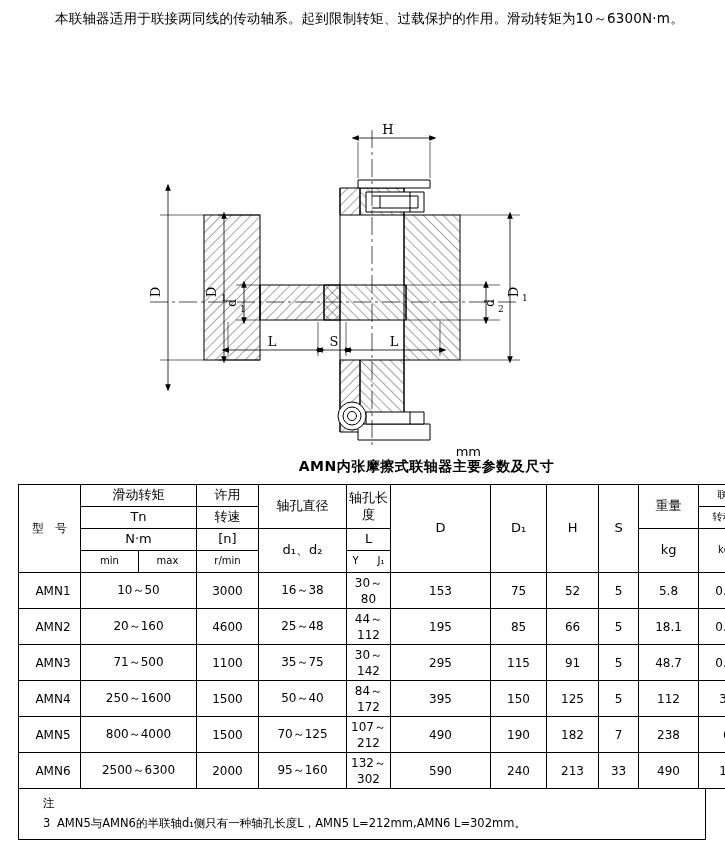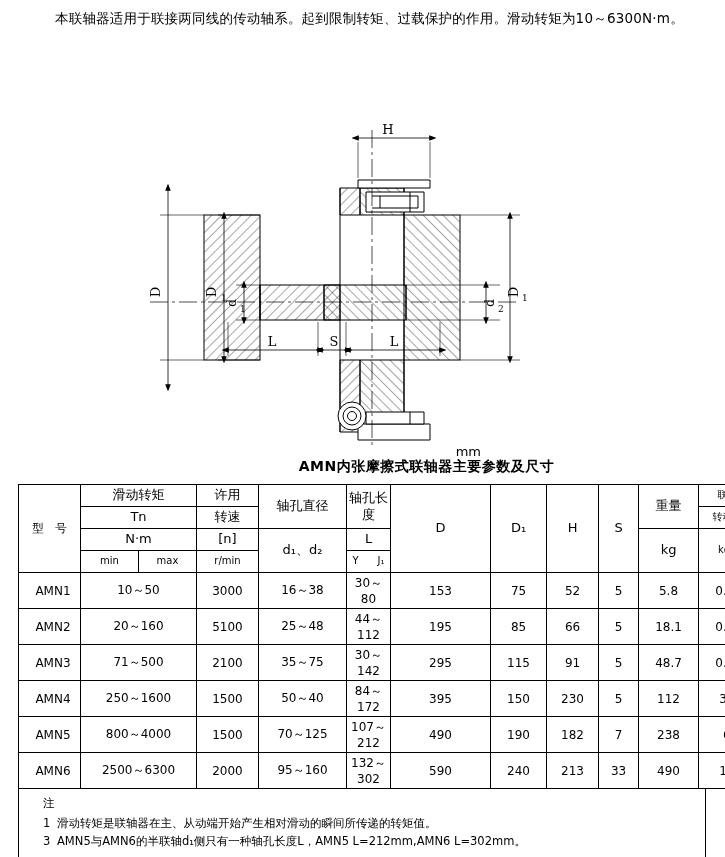--- a/index.html
+++ b/index.html
@@ -309,52 +309,52 @@
           <td colspan="2">153</td>
           <td>75</td>
           <td>52</td>
           <td>5</td>
           <td>5.8</td>
           <td>0.014</td>
         </tr>
         <tr class="datarow">
           <td class="model-cell">AMN2</td>
           <td colspan="2">20～160</td>
-          <td>5100</td>
+          <td>4600</td>
           <td>25～48</td>
           <td>44～112</td>
           <td colspan="2">195</td>
           <td>85</td>
           <td>66</td>
           <td>5</td>
           <td>18.1</td>
           <td>0.047</td>
         </tr>
         <tr class="datarow">
           <td class="model-cell">AMN3</td>
           <td colspan="2">71～500</td>
-          <td>2100</td>
+          <td>1100</td>
           <td>35～75</td>
           <td>30～142</td>
           <td colspan="2">295</td>
           <td>115</td>
           <td>91</td>
           <td>5</td>
           <td>48.7</td>
           <td>0.317</td>
         </tr>
         <tr class="datarow">
           <td class="model-cell">AMN4</td>
           <td colspan="2">250～1600</td>
           <td>1500</td>
           <td>50～40</td>
           <td>84～172</td>
           <td colspan="2">395</td>
           <td>150</td>
-          <td>230</td>
+          <td>125</td>
           <td>5</td>
           <td>112</td>
           <td>3.38</td>
         </tr>
         <tr class="datarow">
           <td class="model-cell">AMN5</td>
           <td colspan="2">800～4000</td>
           <td>1500</td>
           <td>70～125</td>
           <td>107～212</td>
@@ -377,22 +377,19 @@
           <td>33</td>
           <td>490</td>
           <td>14.5</td>
         </tr>
       </tbody>
     </table>
 
     <div class="notes">
       <div class="note-title">注</div>
       <div class="note-line">
-        <span class="num">1</span><span>滑动转矩是联轴器在主、从动端开始产生相对滑动的瞬间所传递的转矩值。</span>
-      </div>
-      <div class="note-line">
         <span class="num">3</span><span>AMN5与AMN6的半联轴d₁侧只有一种轴孔长度L，AMN5 L=212mm,AMN6 L=302mm。</span>
       </div>
 
     </div>
   </div>
 
 </div>
 
 </body></html>

